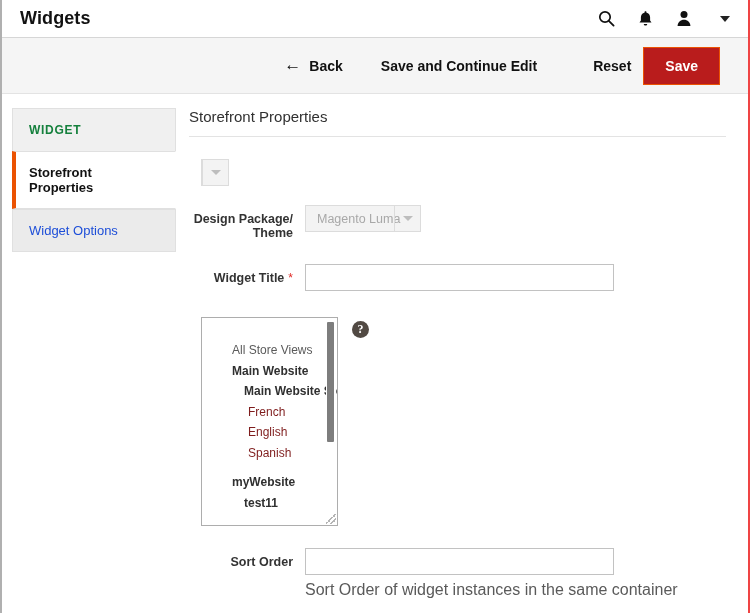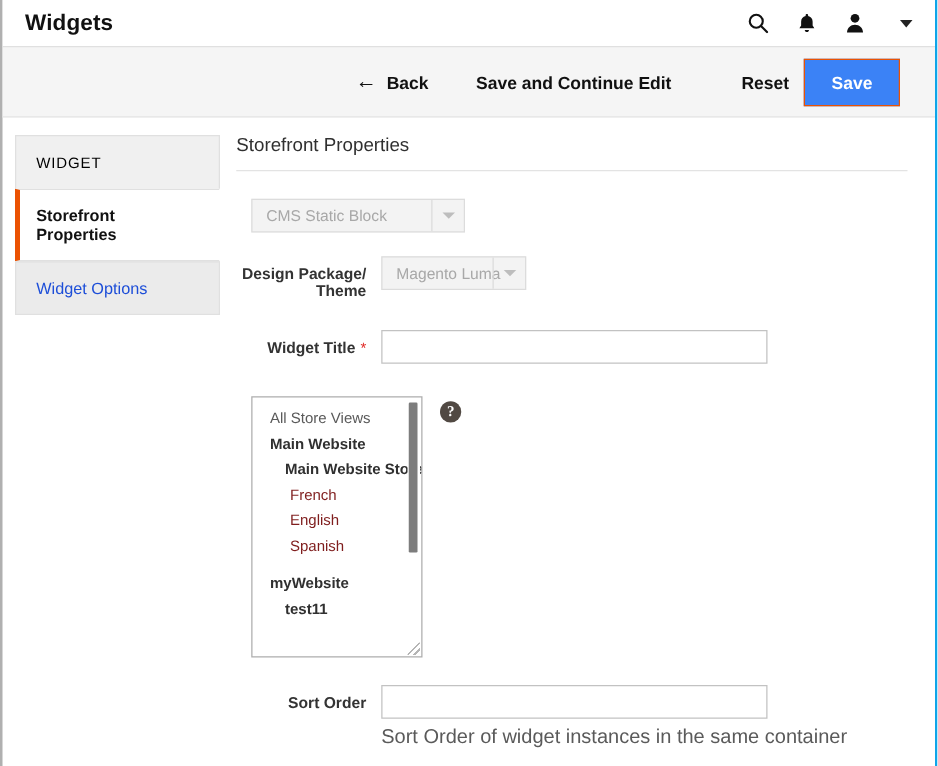--- a/index.html
+++ b/index.html
@@ -12,21 +12,21 @@
     font-family: "Liberation Sans", sans-serif;
     color: #333333;
     overflow: hidden;
     position: relative;
   }
   .page-frame {
     position: absolute;
     left: 0; top: 0;
     width: 750px; height: 613px;
     border-left: 2px solid #b0b0b0;
-    border-right: 2px solid #0ea5e9;
+    border-right: 2px solid #ef4444;
     background: #fff;
     overflow: hidden;
   }
 
   
   .admin-header {
     height: 38px;
     display: flex;
     align-items: center;
     padding: 0 14px 0 18px;
@@ -90,21 +90,21 @@
   .back-arrow {
     font-size: 17px;
     font-weight: normal;
     line-height: 1;
     position: relative;
     top: -1px;
   }
   .btn-link.reset { margin-left: 14px; }
   .btn-link.save-continue { margin-left: 14px; margin-right: 18px; }
   .btn-primary {
-    background: #3b82f6;
+    background: #b91c1c;
     border: 1px solid #eb5202;
     color: #ffffff;
     font-family: "Liberation Sans", sans-serif;
     font-size: 14px;
     font-weight: bold;
     padding: 10px 21px;
     cursor: pointer;
     white-space: nowrap;
   }
 
@@ -120,23 +120,23 @@
     padding-left: 10px;
     padding-top: 0;
   }
   .nav-panel { width: 164px; }
   .nav-header {
     background: #f0f0f0;
     border: 1px solid #e0e0e0;
     border-bottom: none;
     padding: 14px 16px;
     font-size: 12px;
-    font-weight: normal;
+    font-weight: bold;
     letter-spacing: 0.7px;
-    color: #000000;
+    color: #15803d;
   }
   .nav-item {
     background: #ebebeb;
     border: 1px solid #e0e0e0;
     border-top: 1px solid #e0e0e0;
     padding: 13px 16px;
     font-size: 13px;
     color: #1d4ed8;
     cursor: pointer;
   }
@@ -245,21 +245,21 @@
     border: 1px solid #adadad;
     background: #ffffff;
     position: relative;
     overflow: hidden;
   }
   .ms-list {
     position: absolute;
     left: 0; top: 0;
     width: 126px;
     padding: 6px 0 0 0;
-    margin: 0;
+    margin: 16px;
     list-style: none;
   }
   .ms-opt {
     font-size: 12px;
     line-height: 20.5px;
     color: #5a5a5a;
     padding-left: 14px;
     white-space: nowrap;
     cursor: pointer;
   }
@@ -386,21 +386,20 @@
         </div>
       </div>
     </div>
 
     <div class="main-column">
       <div class="section-title">Storefront Properties</div>
 
       <div class="field-row">
         <div class="field-control">
           <div class="sel-disabled sel-type">
-            <span class="sel-value">CMS Static Block</span>
             <span class="sel-arrow">
                 <span class="arrow-tri"></span>
               </span>
           </div>
         </div>
       </div>
 
       <div class="field-row">
         <div class="field-label">Design Package/Theme</div>
         <div class="field-control">

